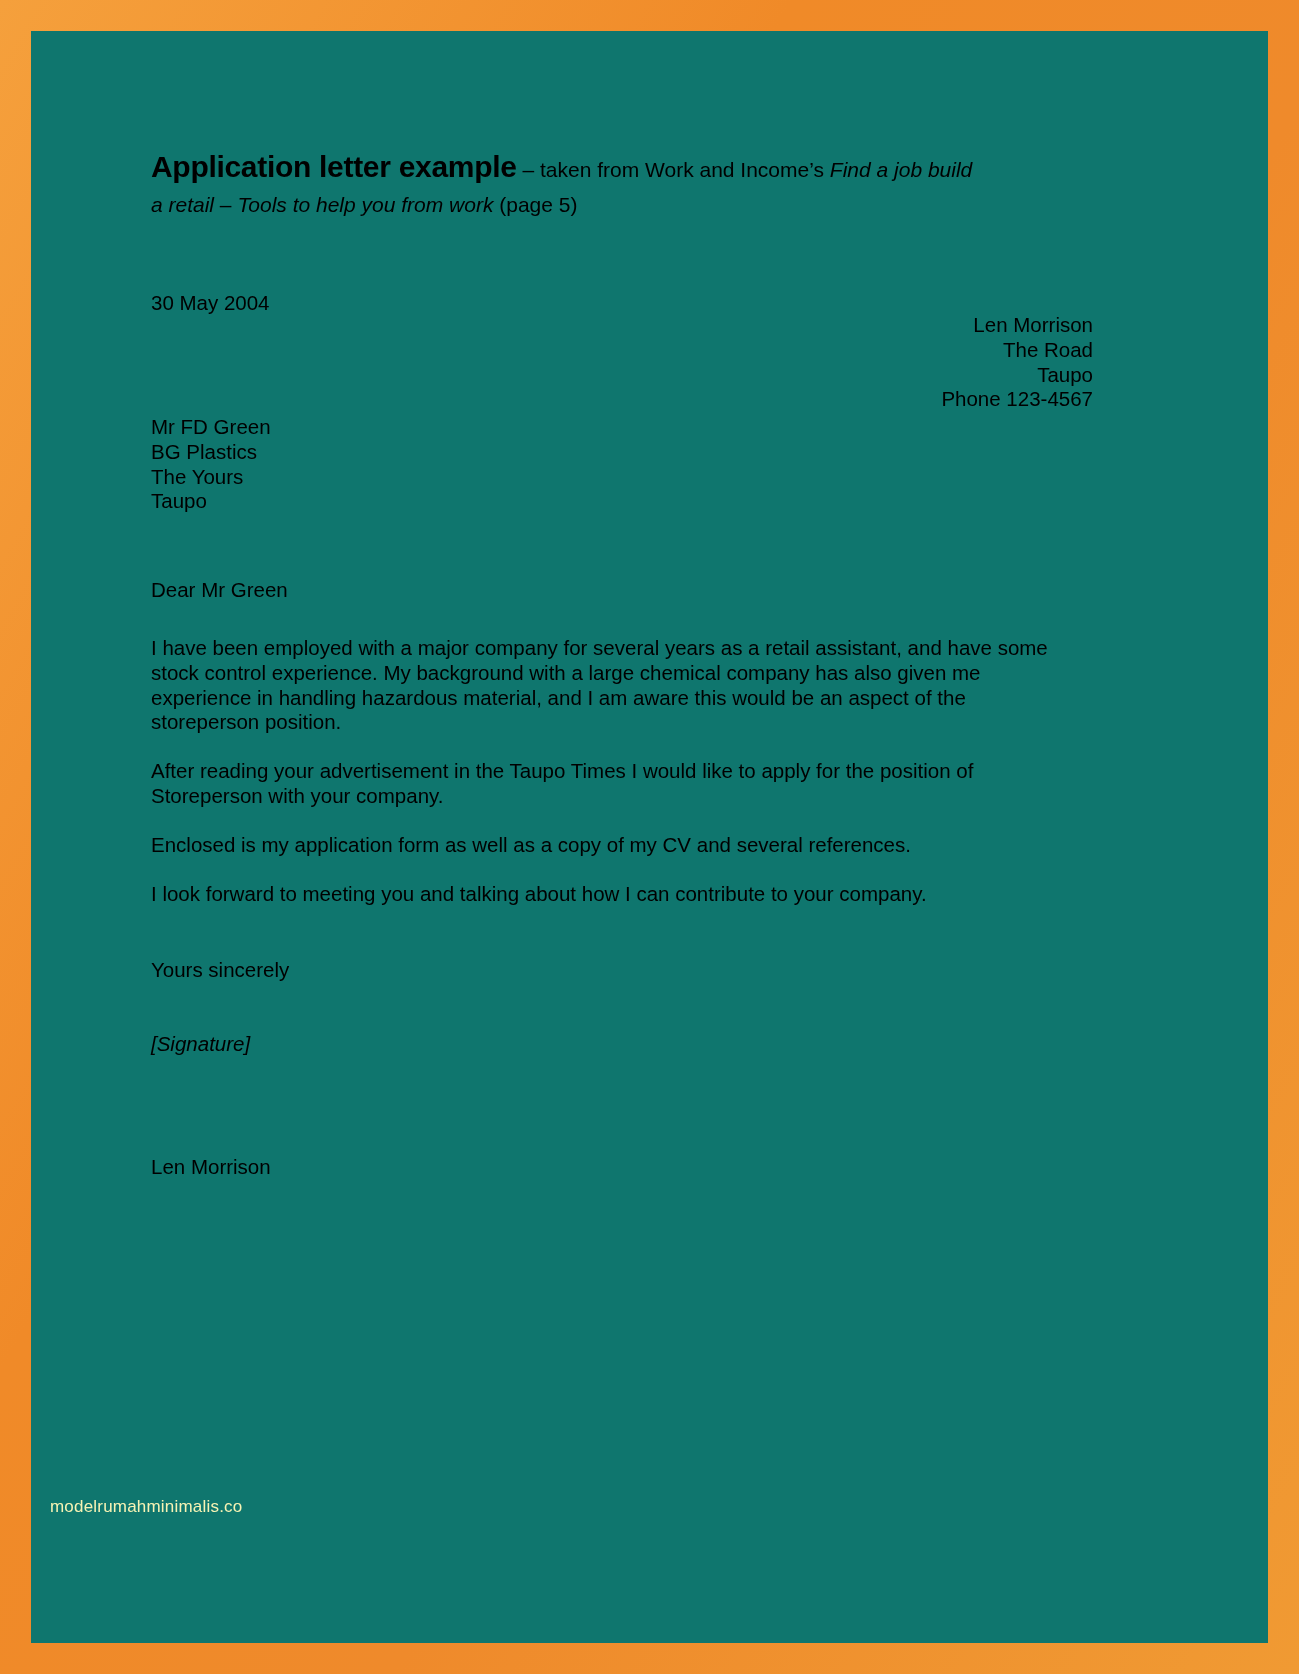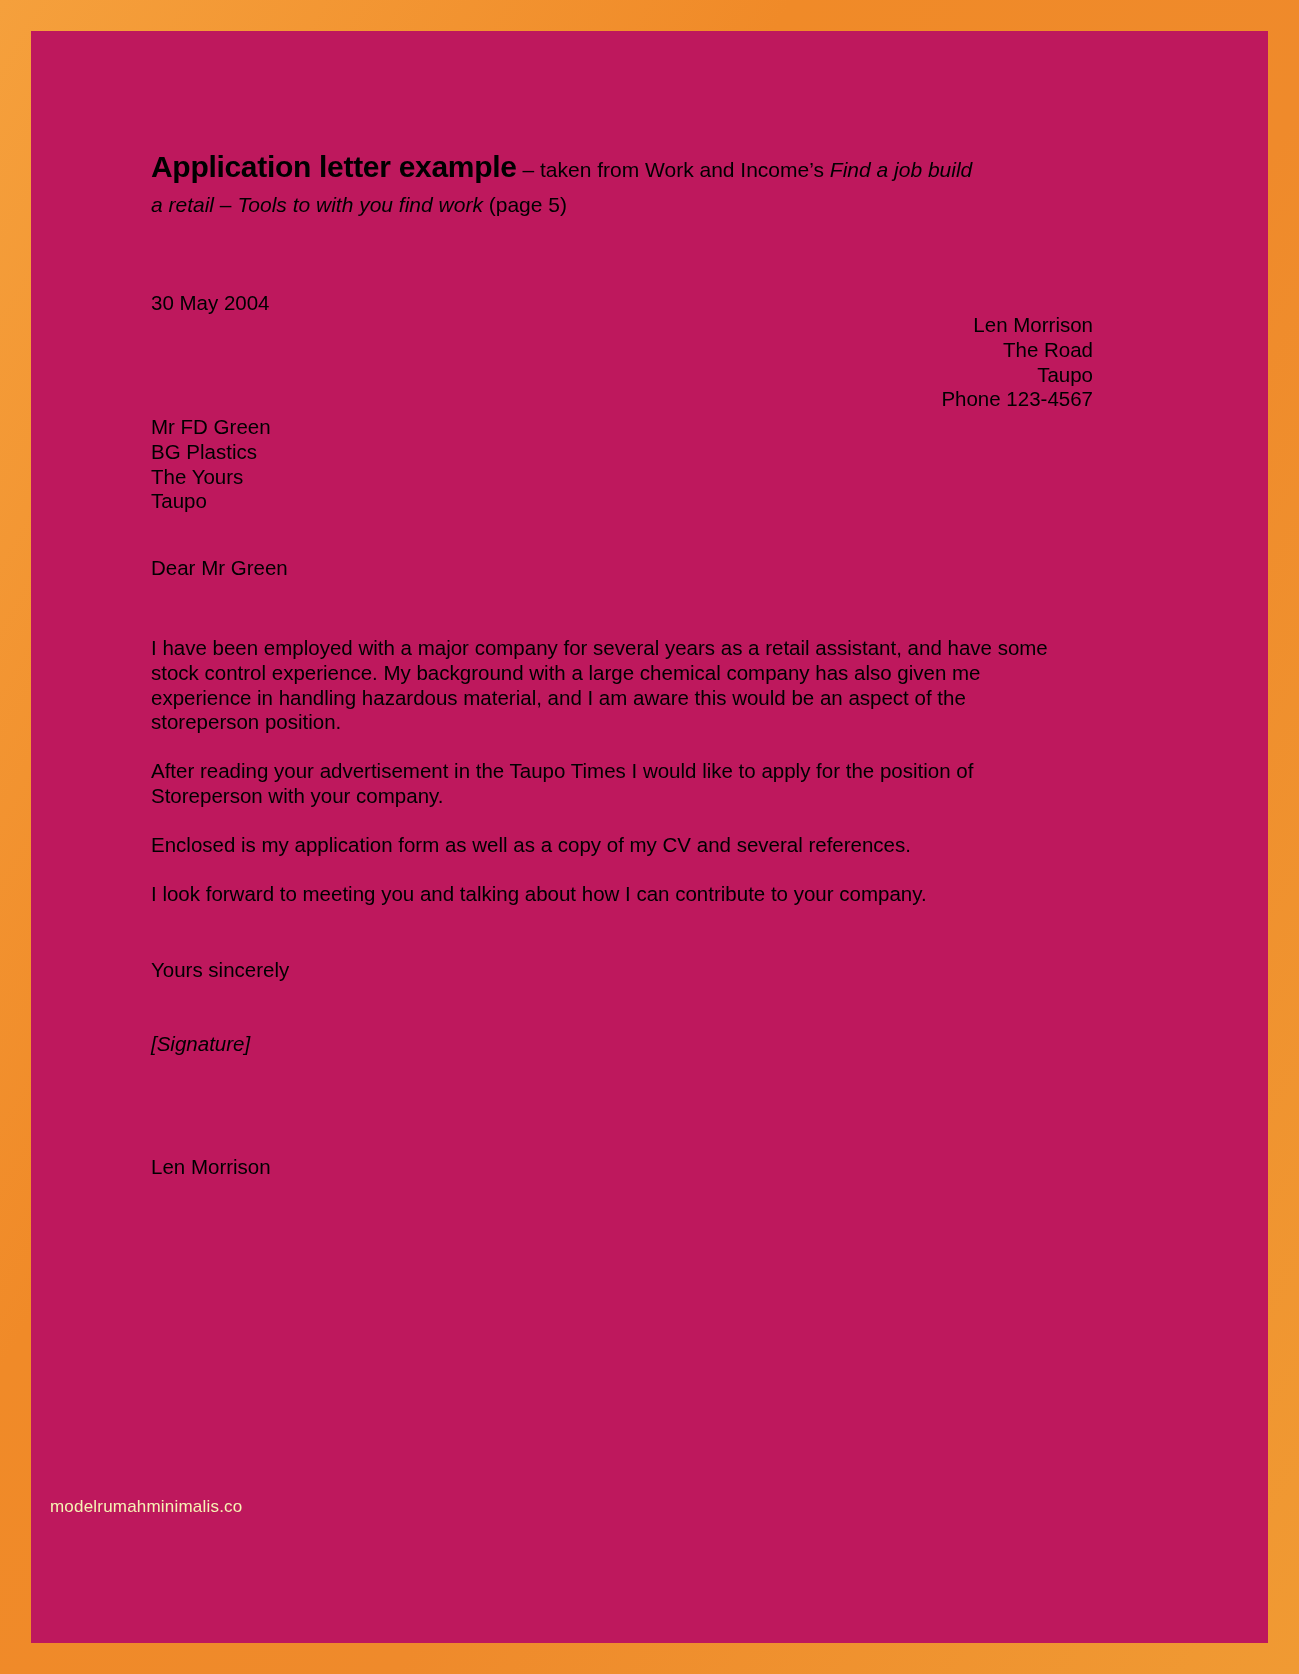--- a/index.html
+++ b/index.html
@@ -22,21 +22,21 @@
     width: 1299px;
     height: 1674px;
     background: linear-gradient(120deg, #f5a03c 0%, #f08a28 35%, #ef8a2b 60%, #f09a33 100%);
   }
   #paper {
     position: absolute;
     left: 31px;
     top: 31px;
     width: 1237px;
     height: 1612px;
-    background: #be185d;
+    background: #0f766e;
   }
   .doc {
     position: absolute;
     left: 0;
     top: 0;
     width: 1237px;
     height: 1612px;
   }
   
   #heading-block {
@@ -95,21 +95,21 @@
     left: 120px;
     top: 384px;
     font-size: 20.5px;
     line-height: 24.8px;
     color: #000;
   }
   
   #salutation {
     position: absolute;
     left: 120px;
-    top: 525px;
+    top: 547px;
     font-size: 20.5px;
     color: #000;
   }
   #body-block {
     position: absolute;
     left: 120px;
     top: 605px;
     width: 910px;
     font-size: 20.5px;
     line-height: 24.8px;
@@ -155,21 +155,21 @@
 <body>
 
 <div id="page">
   <div id="frame-outer"></div>
 
   <div id="paper">
     <div class="doc">
 
       <div id="heading-block">
         <div id="heading-line"><span class="h-strong">Application letter example</span><span class="h-rest"> – taken from Work and Income’s </span><span class="h-ital">Find a job build</span></div>
-        <div id="heading-line2"><span class="h-ital">a retail</span><span class="h-rest"> – </span><span class="h-ital">Tools to with you find work</span><span class="h-rest"> (page 5)</span></div>
+        <div id="heading-line2"><span class="h-ital">a retail</span><span class="h-rest"> – </span><span class="h-ital">Tools to help you from work</span><span class="h-rest"> (page 5)</span></div>
       </div>
 
       <div id="date-line">30 May 2004</div>
 
       <div id="sender-block">
         <div>Len Morrison</div>
         <div>The Road</div>
         <div>Taupo</div>
         <div>Phone 123-4567</div>
       </div>

